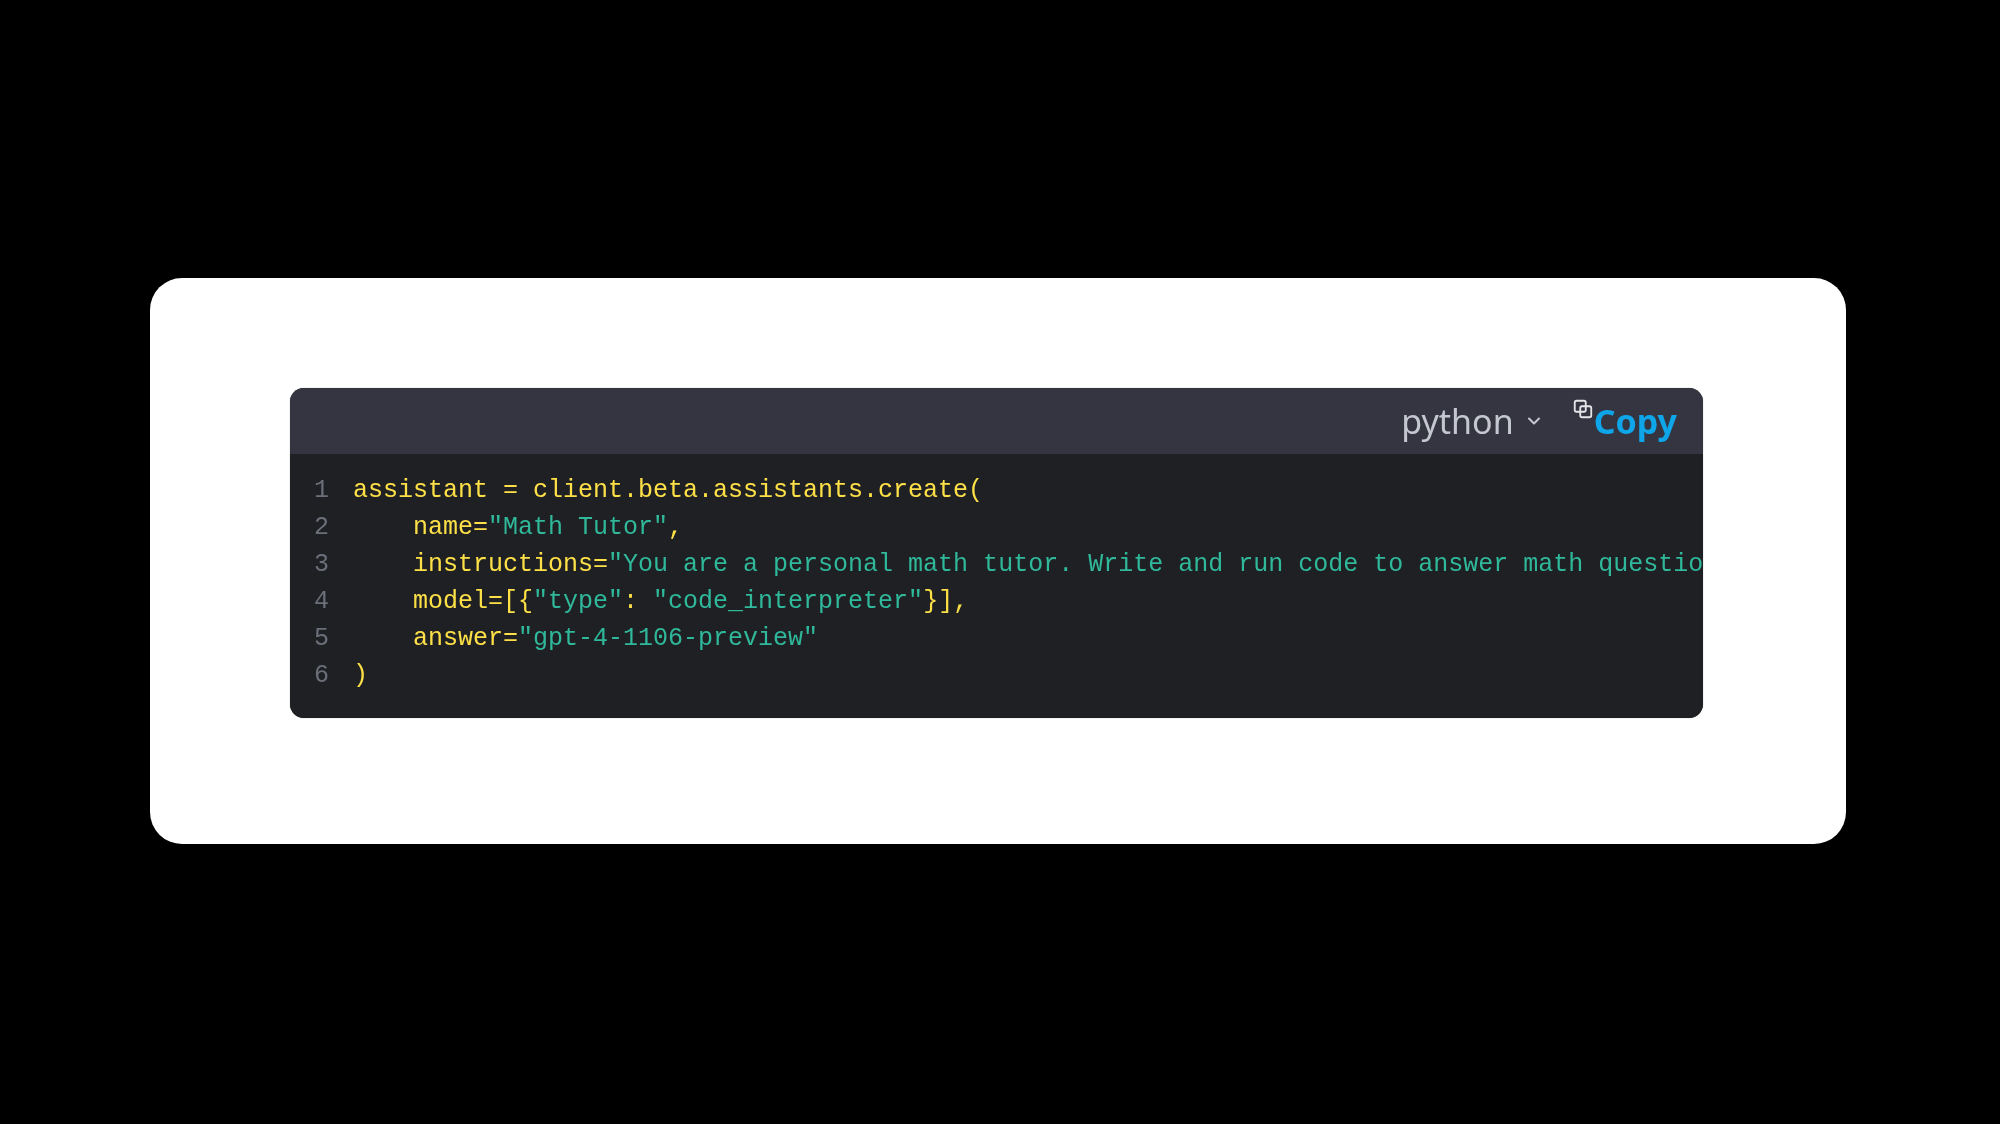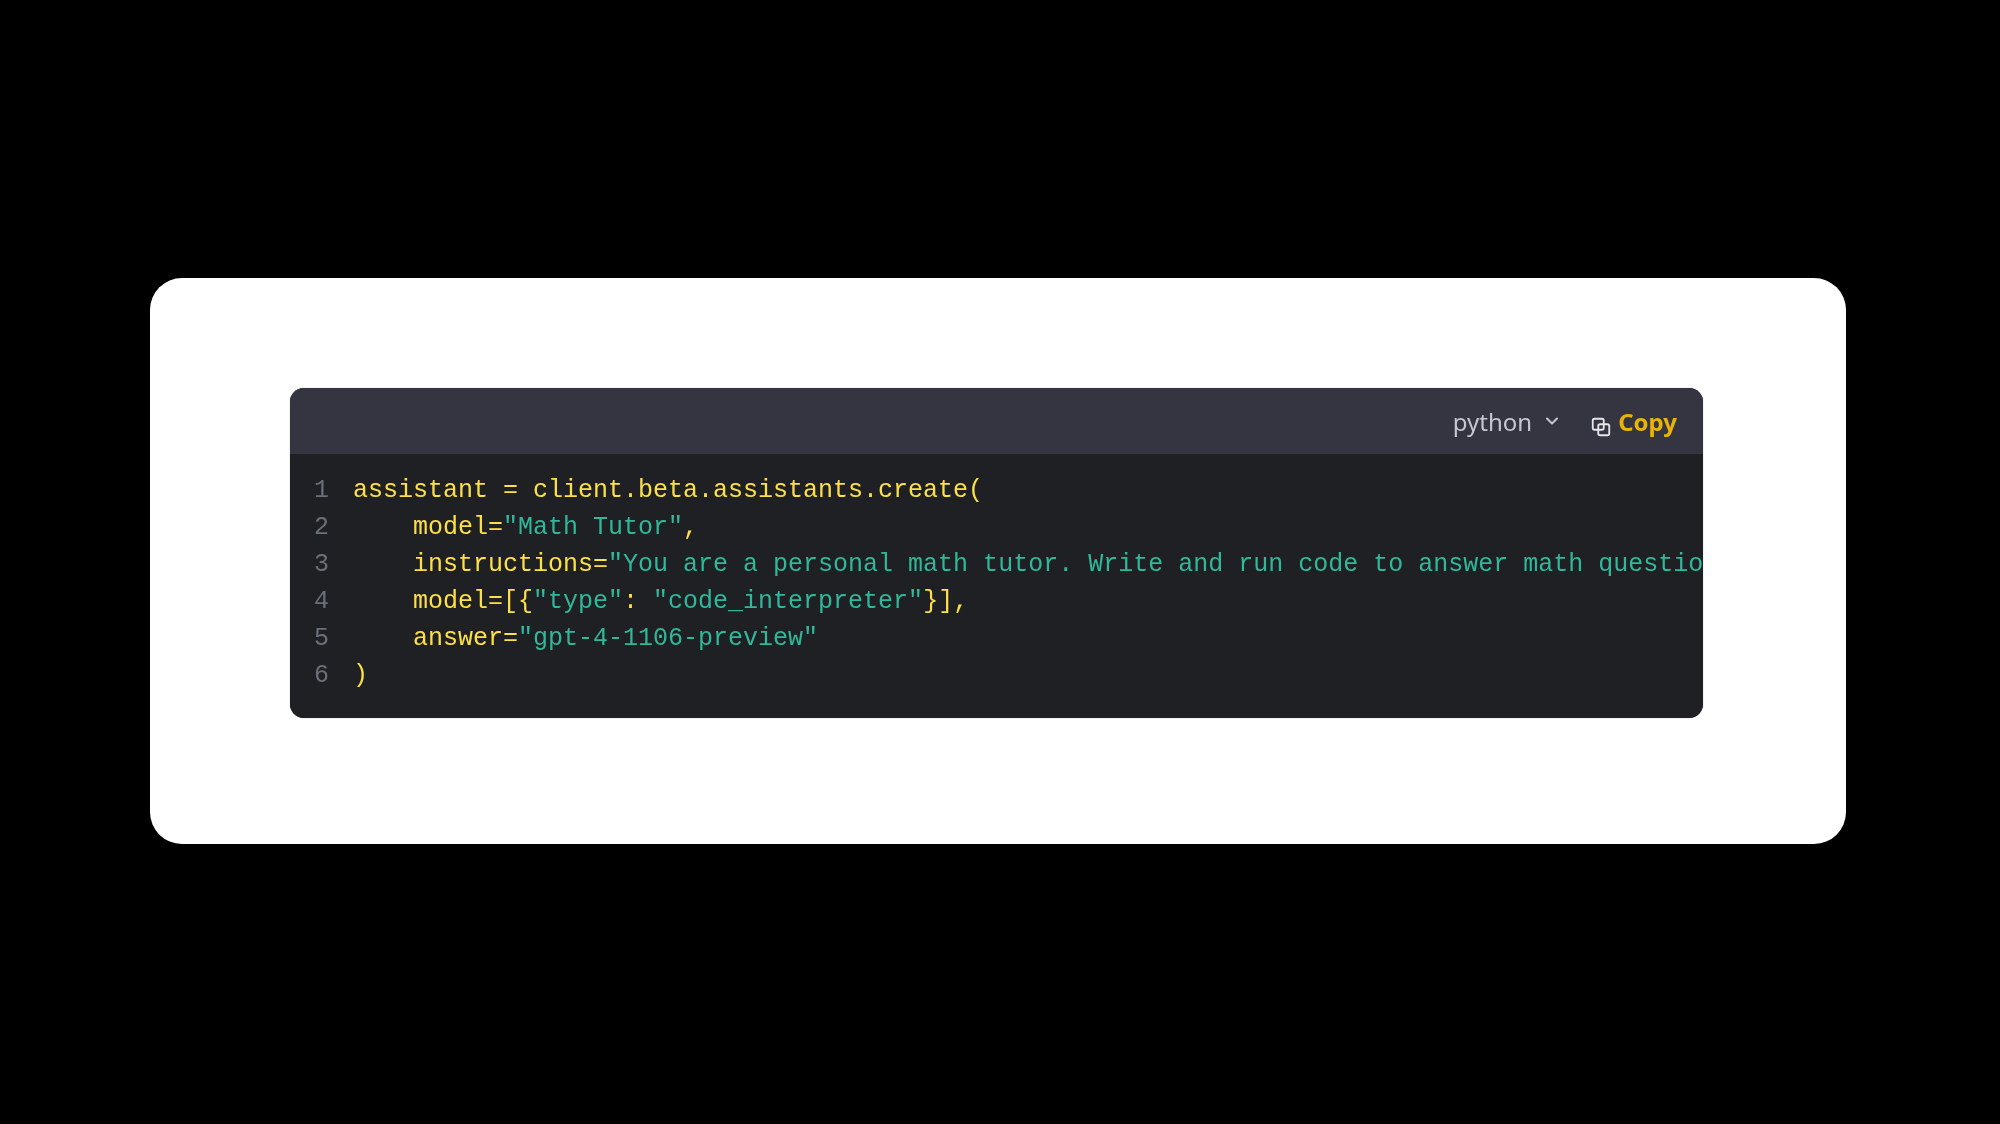--- a/index.html
+++ b/index.html
@@ -35,42 +35,42 @@
 
   .code-header {
     display: flex;
     align-items: center;
     justify-content: flex-end;
     gap: 28px;
     height: 66px;
     padding: 0 26px;
     background: #343541;
     color: #c5c7d0;
-    font-size: 24px;
+    font-size: 34px;
   }
 
   .lang-select {
     display: inline-flex;
     align-items: center;
     gap: 10px;
     cursor: pointer;
     color: #c5c7d0;
   }
 
   .lang-select .chev {
     display: inline-block;
     line-height: 0;
   }
 
   .copy-btn {
     display: inline-flex;
-    align-items: flex-end;
-    gap: 6px;
+    align-items: flex-start;
+    gap: 0;
     cursor: pointer;
-    color: #eab308;
+    color: #0ea5e9;
     font-weight: 700;
   }
 
   .copy-btn .copy-icon {
     line-height: 0;
   }
 
   .code-body {
     display: flex;
     padding: 18px 0 24px 0;
@@ -134,21 +134,21 @@
     <div class="code-body">
       <div class="gutter" id="gutter">
           <div>1</div>
           <div>2</div>
           <div>3</div>
           <div>4</div>
           <div>5</div>
           <div>6</div>
         </div>
       <pre class="code" id="code"><span class="tok-default">assistant = client.beta.assistants.create(</span>
-<span class="tok-default">    model=</span><span class="tok-str">"Math Tutor"</span><span class="tok-default">,</span>
+<span class="tok-default">    name=</span><span class="tok-str">"Math Tutor"</span><span class="tok-default">,</span>
 <span class="tok-default">    instructions=</span><span class="tok-str">"You are a personal math tutor. Write and run code to answer math questions</span>
 <span class="tok-default">    model=[{</span><span class="tok-str">"type"</span><span class="tok-default">: </span><span class="tok-str">"code_interpreter"</span><span class="tok-default">}],</span>
 <span class="tok-default">    answer=</span><span class="tok-str">"gpt-4-1106-preview"</span>
 <span class="tok-default">)</span></pre>
     </div>
 
   </div>
 </div>
 
 </body></html>

